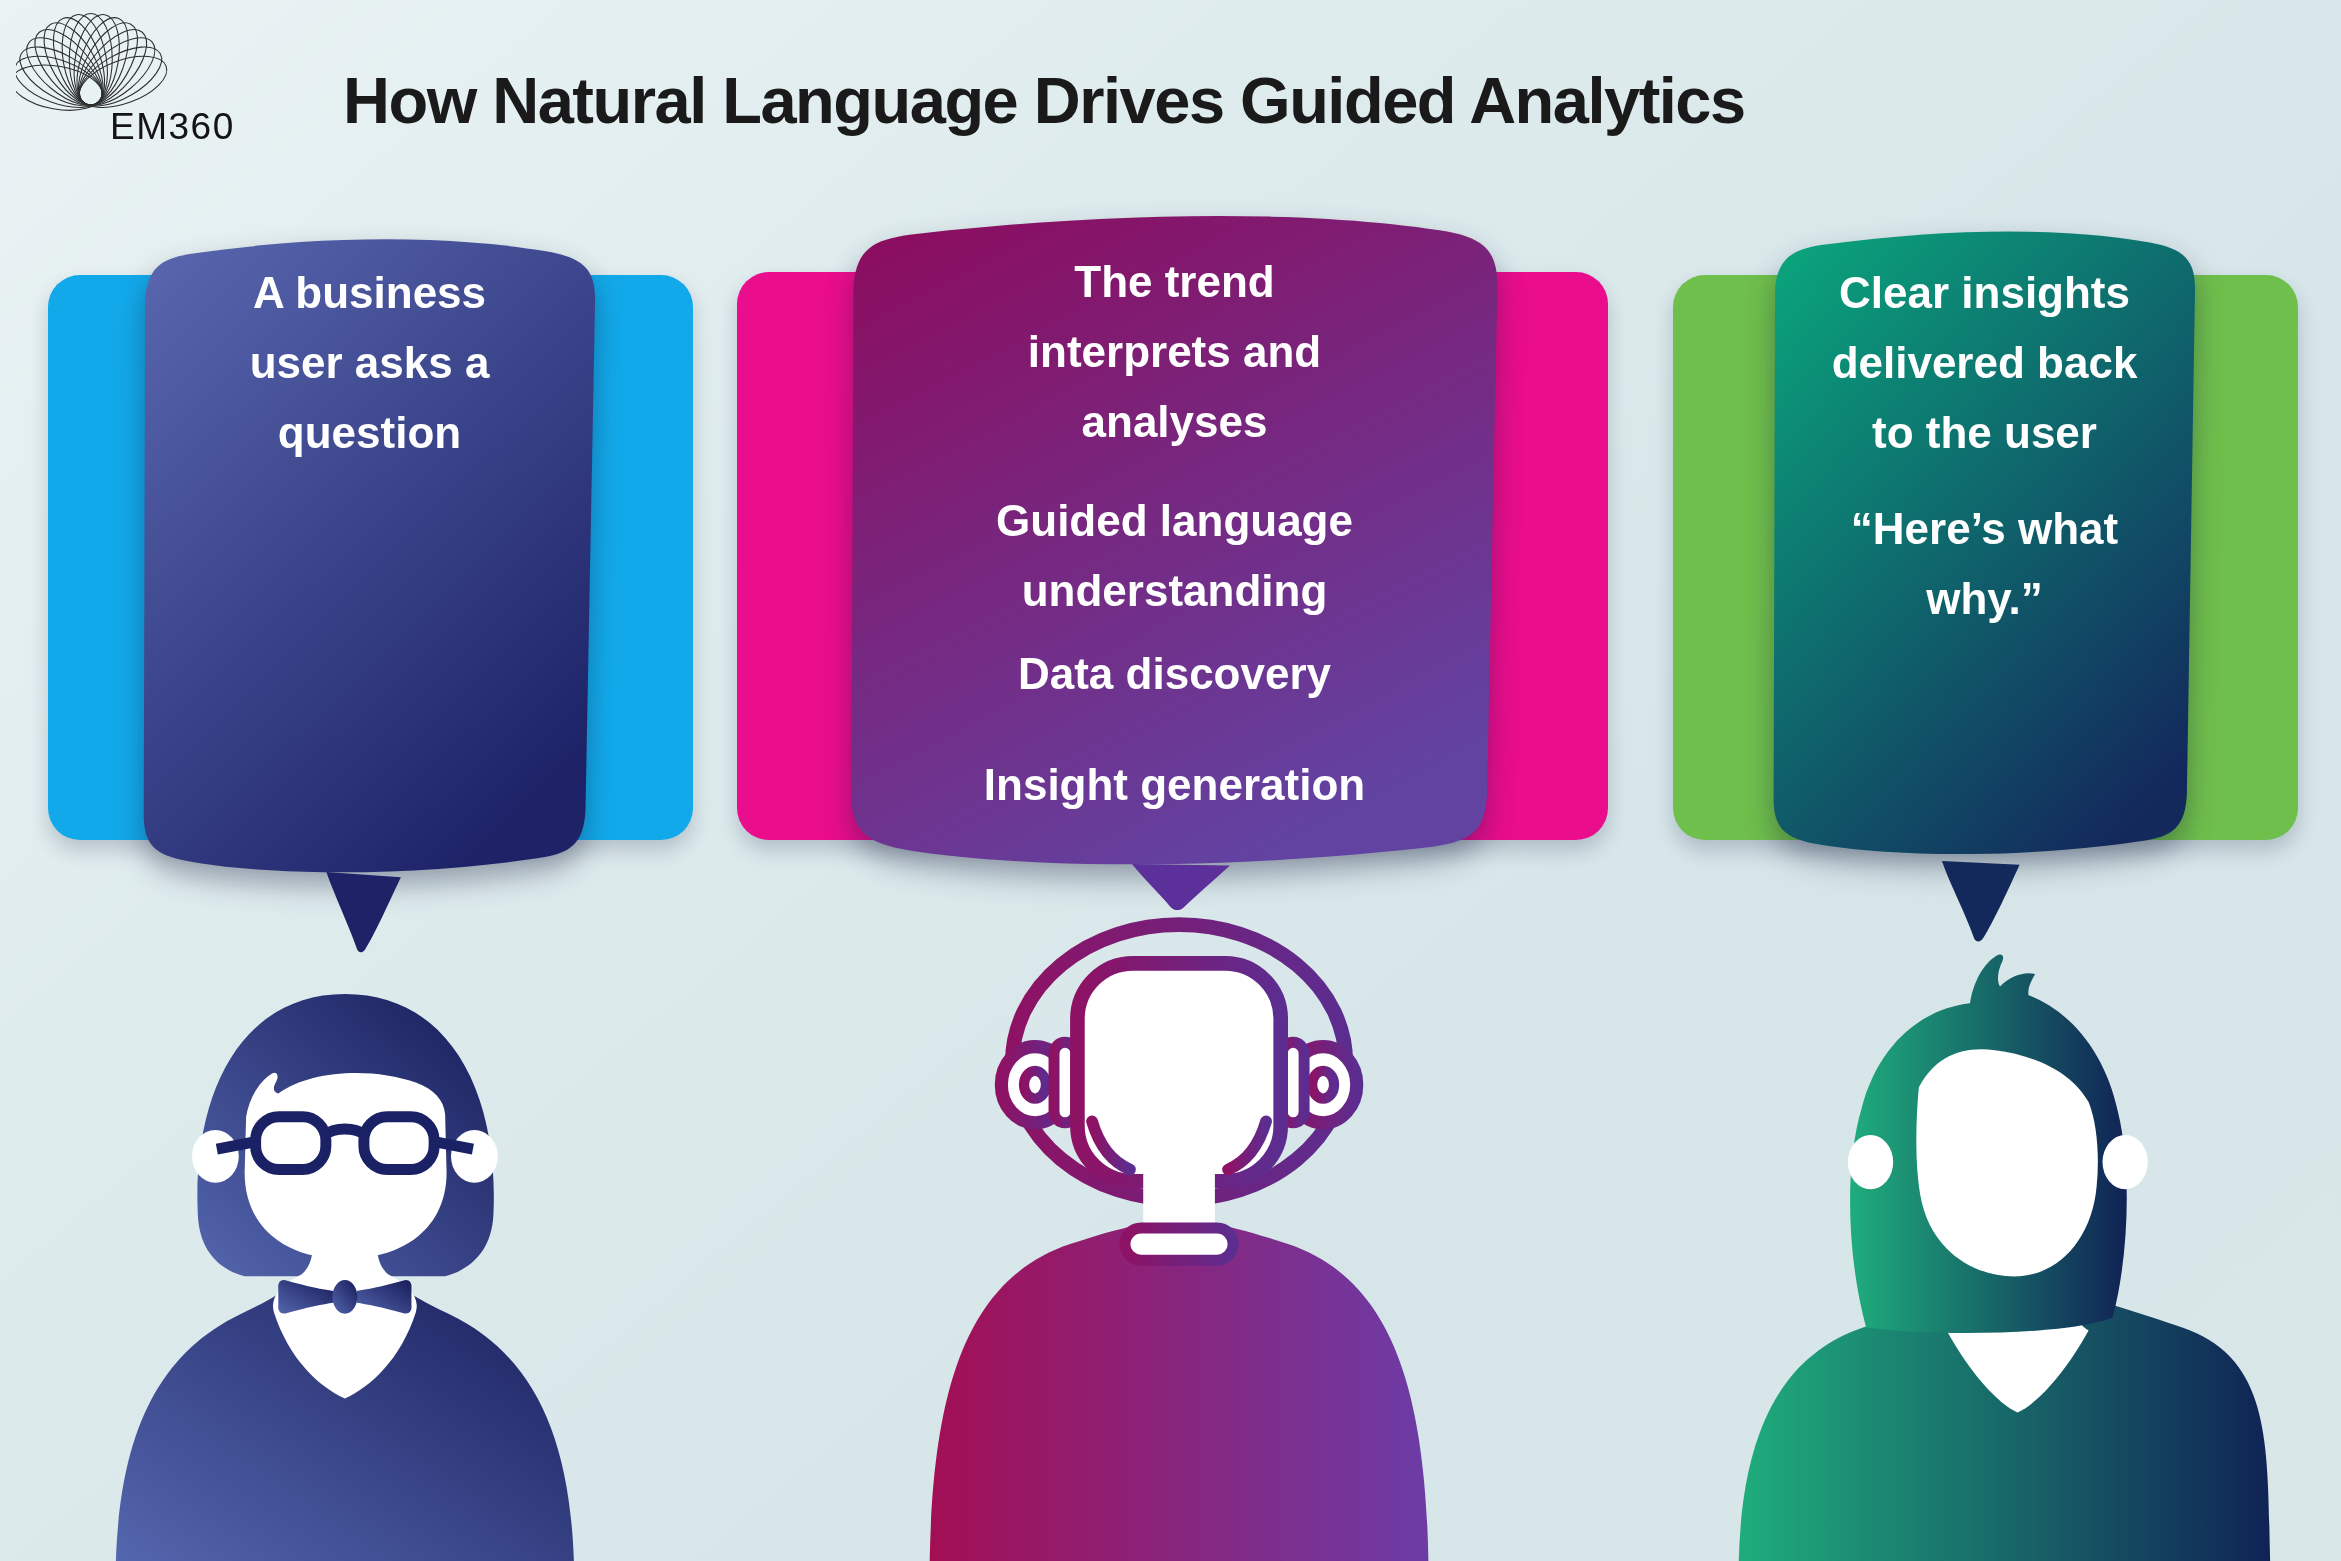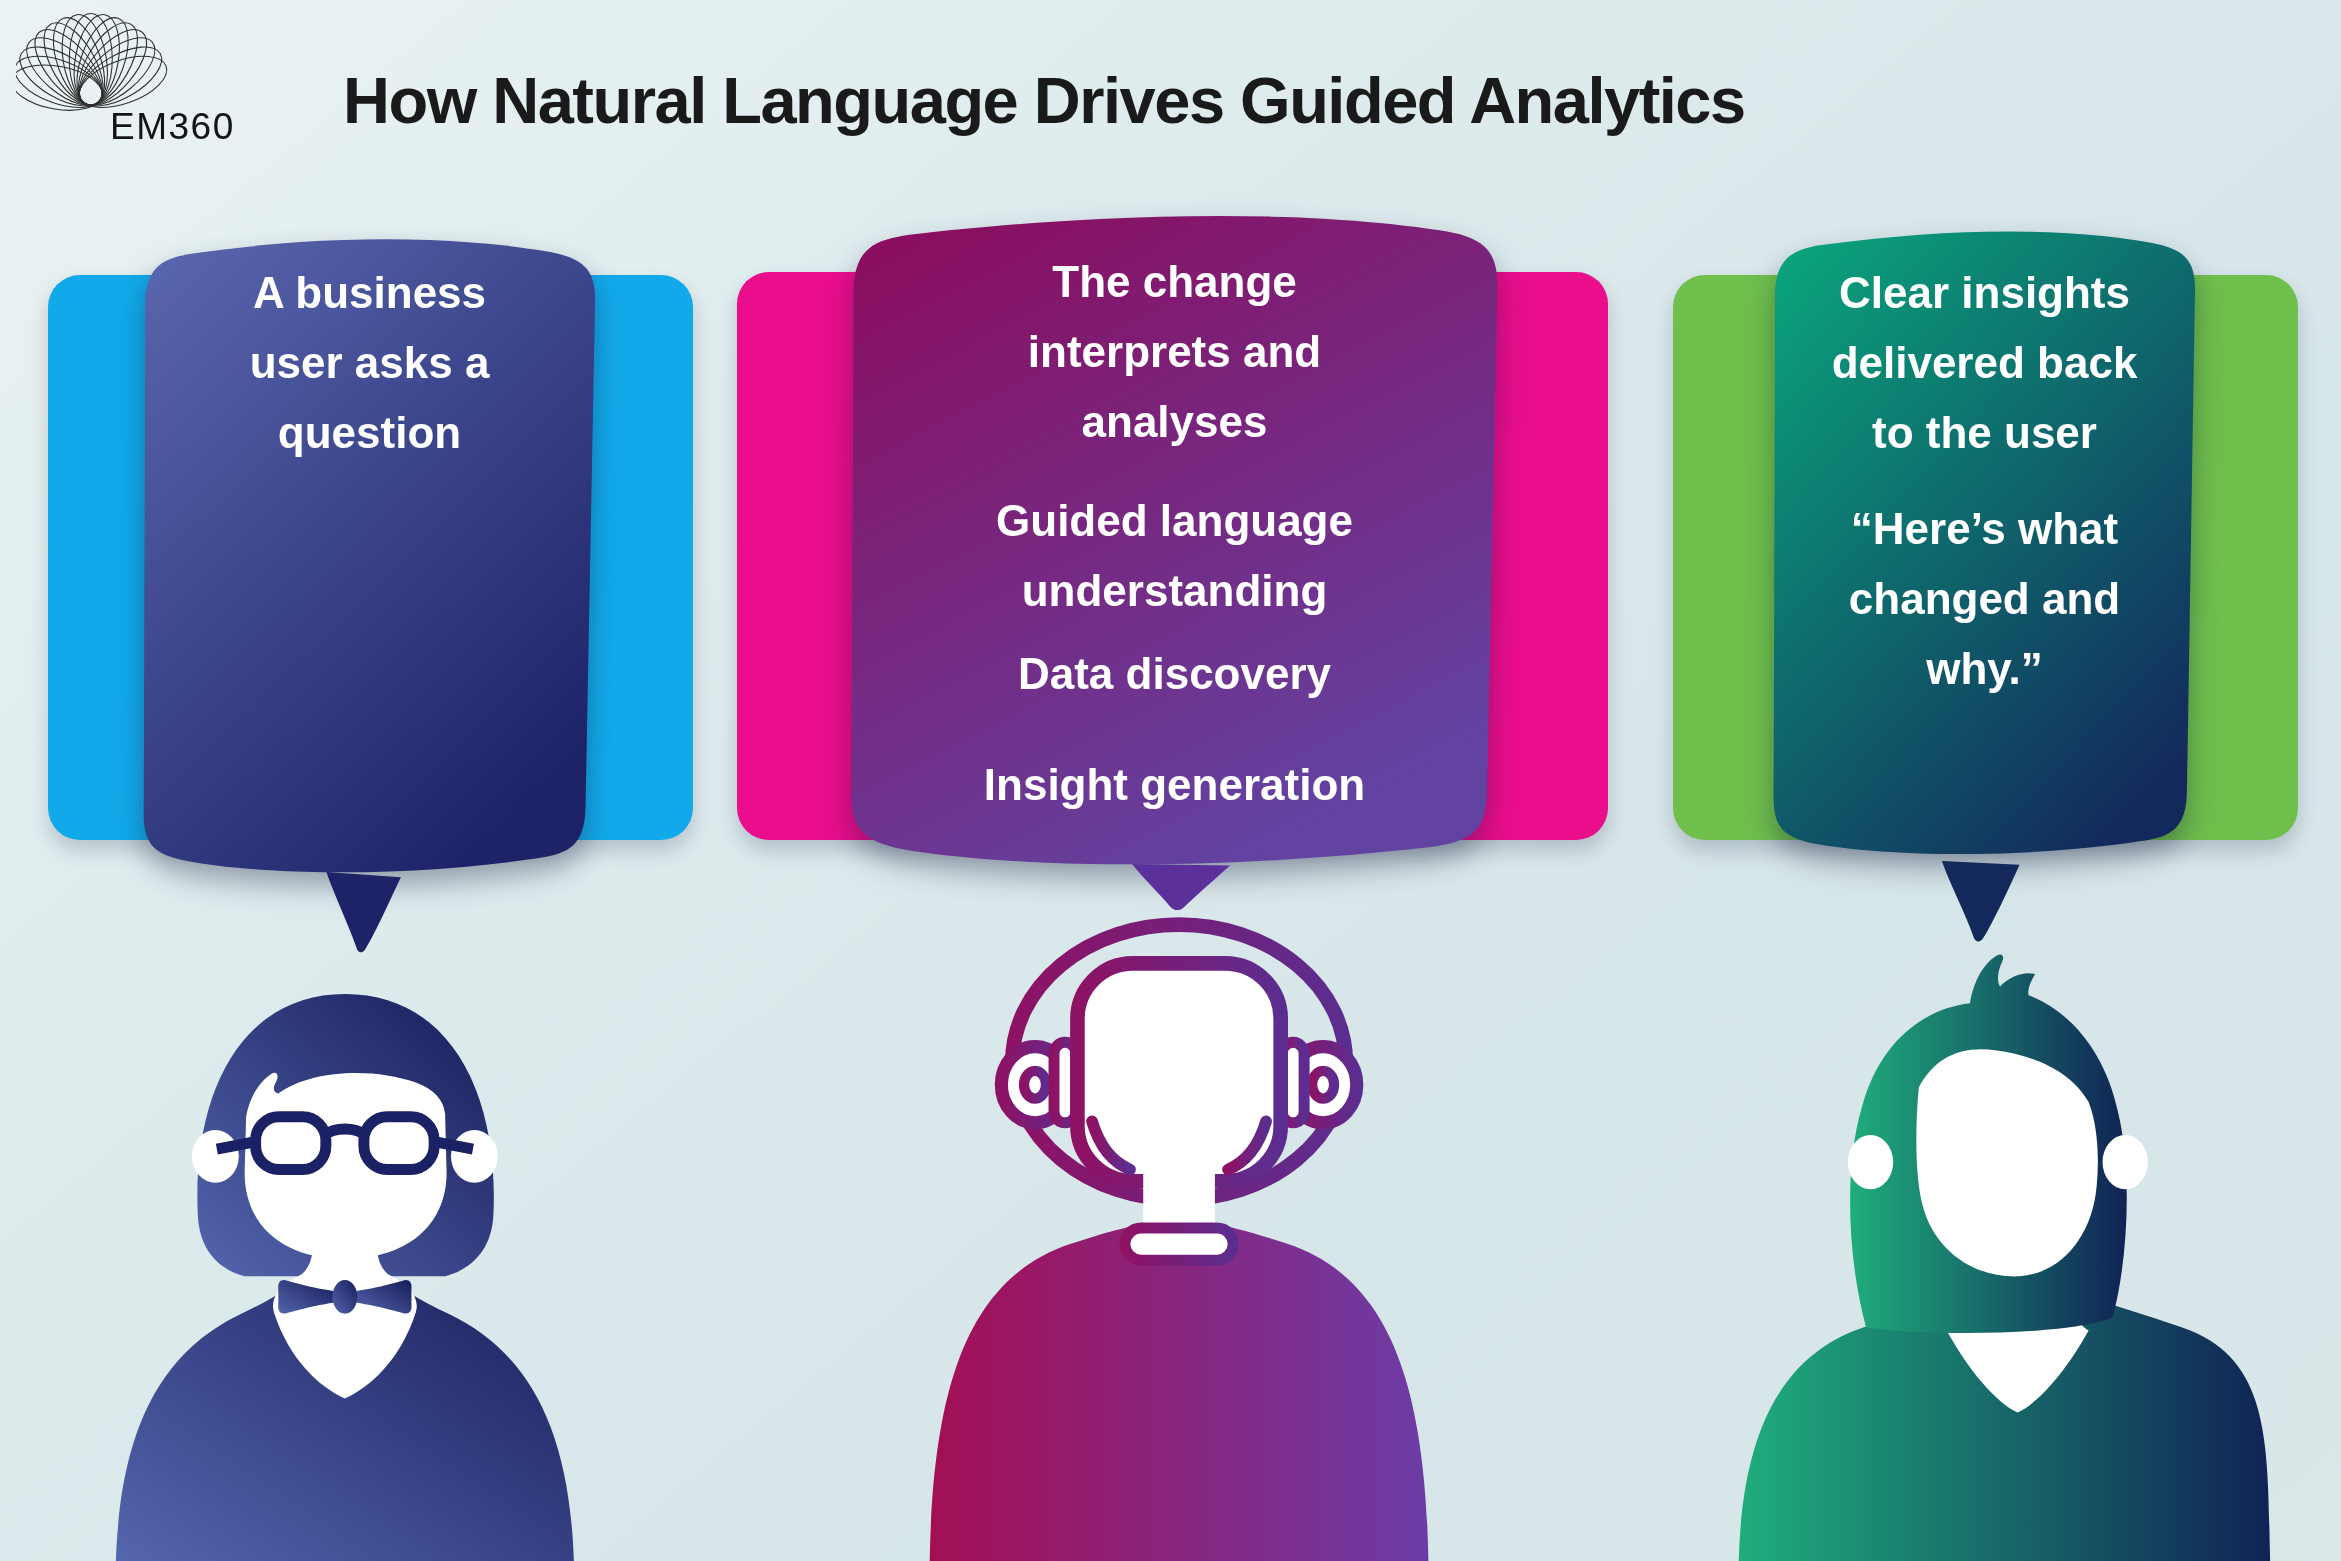--- a/index.html
+++ b/index.html
@@ -131,21 +131,21 @@
           <stop offset="0" stop-color="#8B0D5F"></stop>
             <stop offset="1" stop-color="#6243A2"></stop>
         </linearGradient>
       </defs>
       <path d="M50 104 C54 54 78 42 126 35 C426 1 678 3 850 29 C911 38 931 57 929 109
                L915 798 C913 851 893 863 841 871 C556 903 298 901 133 877 C81 869 47 857 47 805 Z" fill="url(#gb2)"></path>
     </svg>
 
     <div class="bubble-text" style="left:849px;top:247px;width:651px;">
       <div class="para">
-        <span class="line">The change</span>
+        <span class="line">The trend</span>
         <span class="line">interprets and</span>
         <span class="line">analyses</span>
       </div>
       <div class="para item" style="margin-top:29px;">
         <span class="line">Guided language</span>
         <span class="line">understanding</span>
       </div>
       <div class="para item" style="margin-top:13px;">
         <span class="line">Data discovery</span>
       </div>
@@ -229,21 +229,20 @@
     </svg>
 
     <div class="bubble-text" style="left:1756px;top:258px;width:457px;">
       <div class="para">
         <span class="line">Clear insights</span>
         <span class="line">delivered back</span>
         <span class="line">to the user</span>
       </div>
       <div class="para" style="margin-top:26px;">
         <span class="line">“Here’s what</span>
-        <span class="line">changed and</span>
         <span class="line">why.”</span>
       </div>
     </div>
 
     <svg class="persona" style="left:1727px;top:944px;width:549px;height:617px" viewBox="0 0 750 843">
       <defs>
         <linearGradient id="gboy" x1="0%" y1="50%" x2="100%" y2="50%">
           <stop offset="0" stop-color="#1FAD7C"></stop>
             <stop offset="1" stop-color="#102355"></stop>
         </linearGradient>

